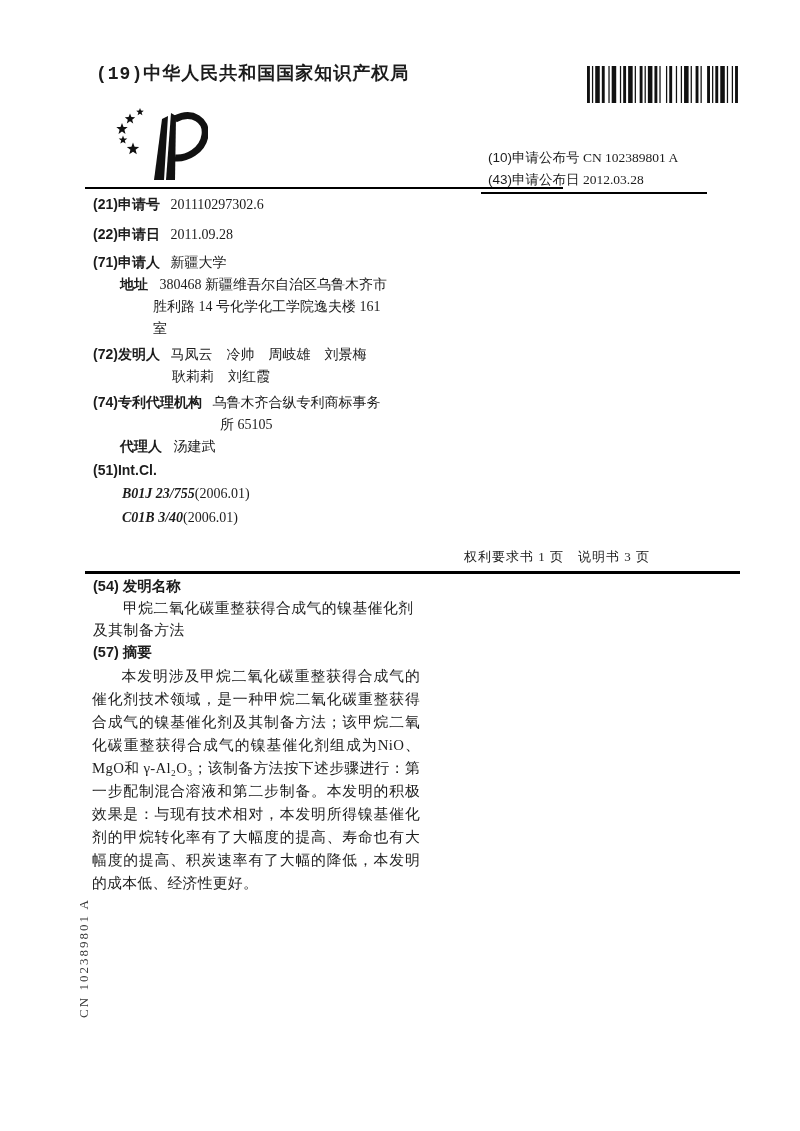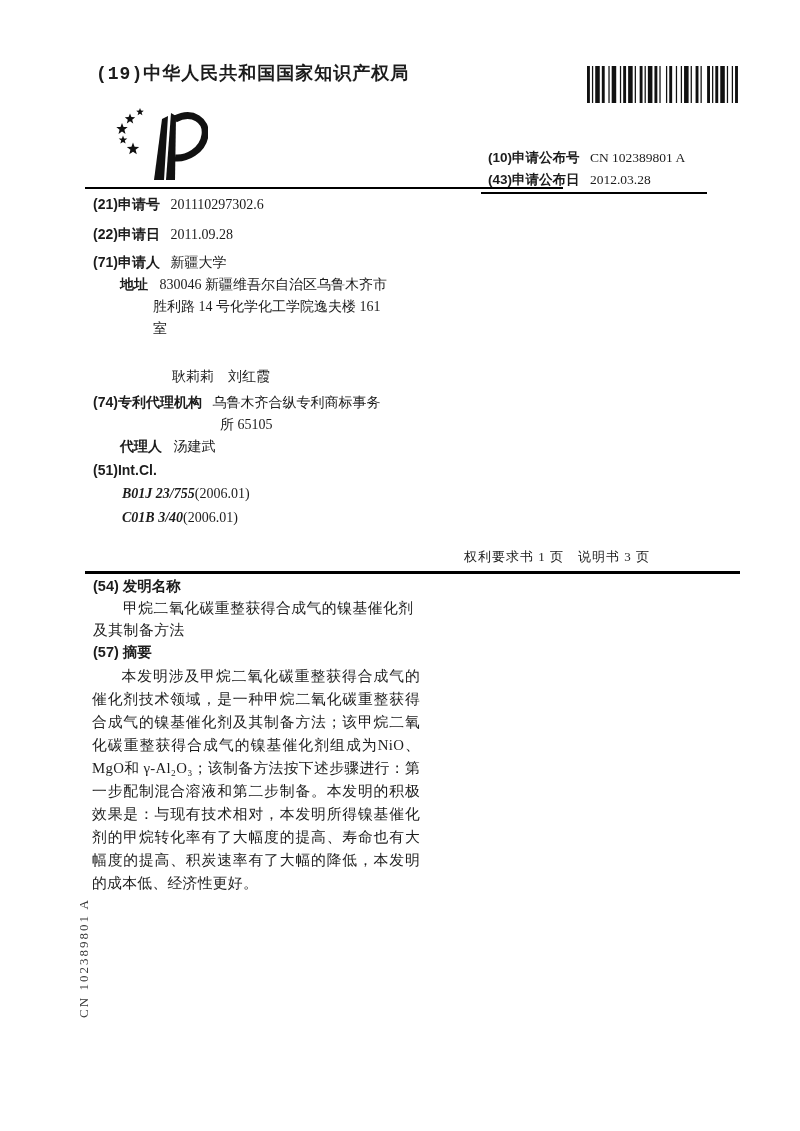--- a/index.html
+++ b/index.html
@@ -9,21 +9,21 @@
     font-family:"Liberation Serif","DejaVu Serif",serif; color:#1c1c1c;
     overflow:hidden;
   }
   .abs { position:absolute; }
   .hei { font-family:"Liberation Sans","DejaVu Sans",sans-serif; font-weight:bold; }
   .office { left:96px; top:61px; font-size:18px; letter-spacing:1px;font-family:Liberation Mono, monospace; }
   .barcode-svg { left:587px; top:66px; }
   .logo-svg { left:113px; top:106px; }
   .doctype { left:290px; top:110px; font-size:24px; letter-spacing:2px; }
   .pubrow { left:488px; font-size:13.5px; white-space:nowrap; }
-  .pubrow .lbl { font-family:"Liberation Sans","DejaVu Sans",sans-serif; font-weight:bold; margin-right:7px; }
+  .pubrow .lbl { font-family:"Liberation Sans","DejaVu Sans",sans-serif; font-weight:normal; }
   .pubrow1 { top:149px; }
   .pubrow2 { top:171px;text-align:right; }
   .rule { background:#000; }
   .rule-a { left:85px; top:187px; width:478px; height:2px; }
   .rule-b { left:481px; top:192px; width:226px; height:2px; }
   .rule-thick { left:85px; top:571px; width:655px; height:3px; }
   .row { position:absolute; left:93px; font-size:14px; white-space:nowrap; }
   .row .lbl { font-family:"Liberation Sans","DejaVu Sans",sans-serif; font-weight:bold; margin-right:7px; }
   .cont { position:absolute; font-size:14px; white-space:nowrap; }
   .ipc-code { font-style:italic; font-weight:600; }
@@ -115,25 +115,29 @@
     <span>2011.09.28</span>
   </div>
 
   <div class="row" style="top:254px">
     <span class="lbl">(71)申请人</span>
     <span>新疆大学</span>
   </div>
 
   <div class="cont" style="left:120px; top:276px">
     <span class="lbl" style="font-family:'Liberation Sans','DejaVu Sans',sans-serif;font-weight:bold;margin-right:8px">地址</span>
-    <span>830046 新疆维吾尔自治区乌鲁木齐市</span>
+    <span>380468 新疆维吾尔自治区乌鲁木齐市</span>
   </div>
   <div class="cont" style="left:153px; top:298px">胜利路 14 号化学化工学院逸夫楼 161</div>
   <div class="cont" style="left:153px; top:320px">室</div>
 
+  <div class="row" style="top:346px">
+    <span class="lbl">(72)发明人</span>
+    <span>马凤云　冷帅　周岐雄　刘景梅</span>
+  </div>
   <div class="cont" style="left:172px; top:368px">耿莉莉　刘红霞</div>
 
   <div class="row" style="top:394px">
     <span class="lbl">(74)专利代理机构</span>
     <span>乌鲁木齐合纵专利商标事务</span>
   </div>
   <div class="cont" style="left:220px; top:416px">所 65105</div>
 
   <div class="cont" style="left:120px; top:438px">
     <span class="lbl" style="font-family:Liberation Mono, monospace;font-weight:bold;margin-right:8px">代理人</span>

